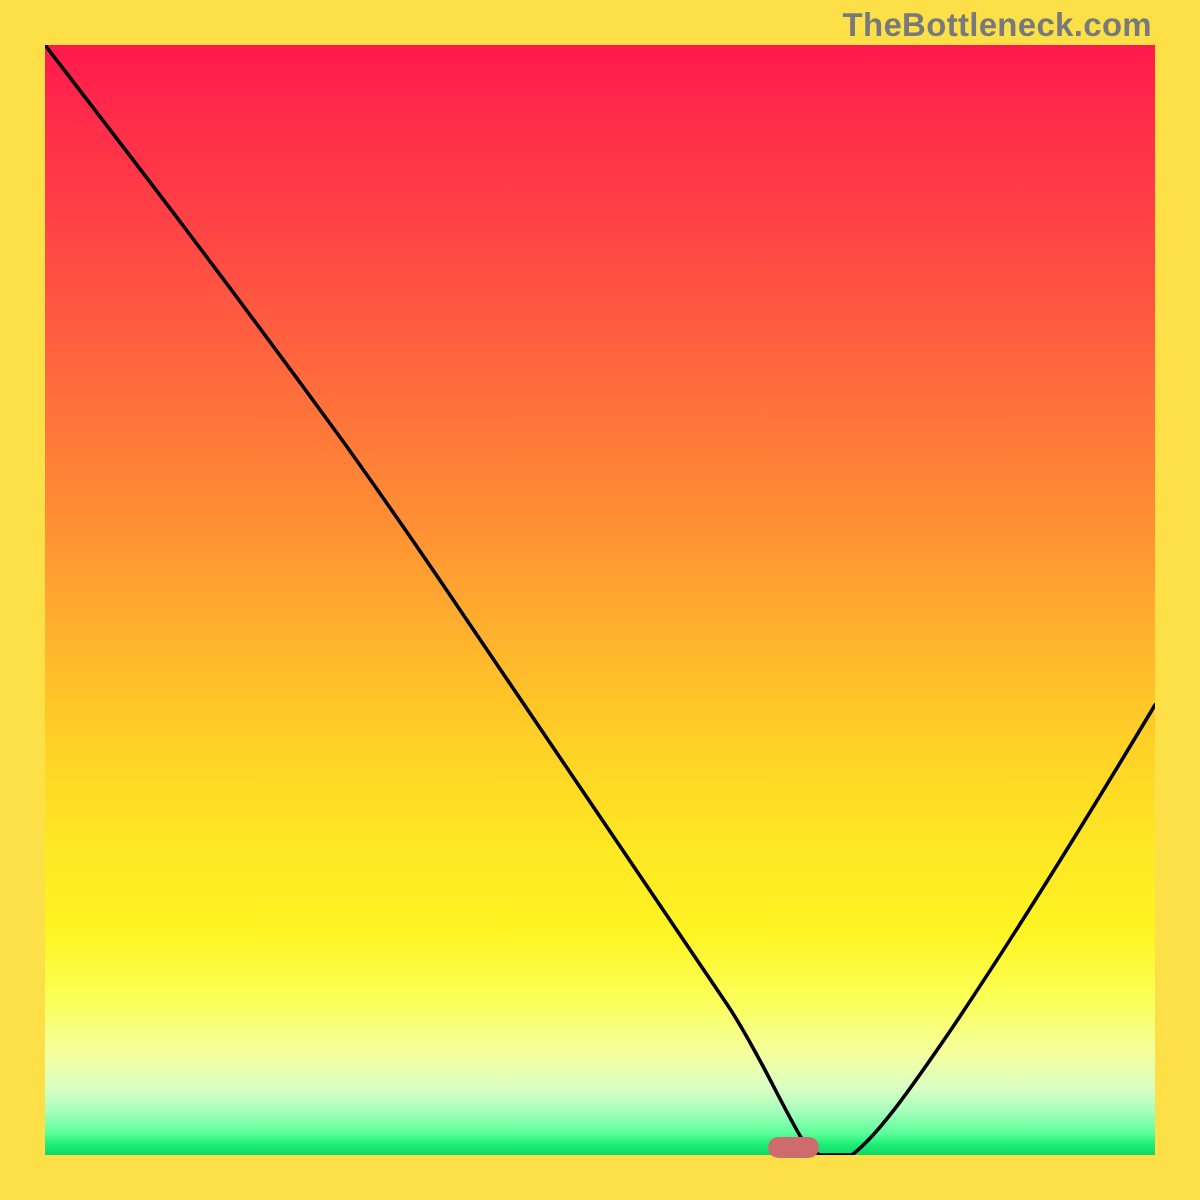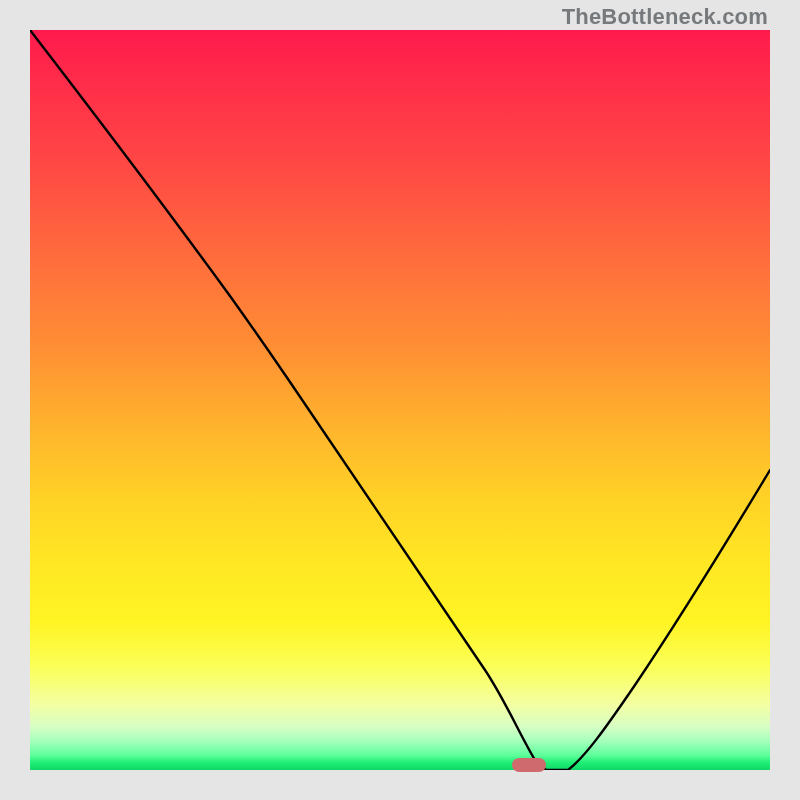--- a/index.html
+++ b/index.html
@@ -10,21 +10,21 @@
     background: #000;
     overflow: hidden;
     font-family: Arial, Helvetica, sans-serif;
   }
   .frame {
     position: absolute;
     top: 0;
     left: 0;
     width: 800px;
     height: 800px;
-    background: #e5e5e5;
+    background: #fde047;
   }
   .plot {
     position: absolute;
     top: 30px;
     left: 30px;
     width: 740px;
     height: 740px;
     background: linear-gradient(to bottom,
       #ff1a4d 0%,
       #ff2a4a 6%,

